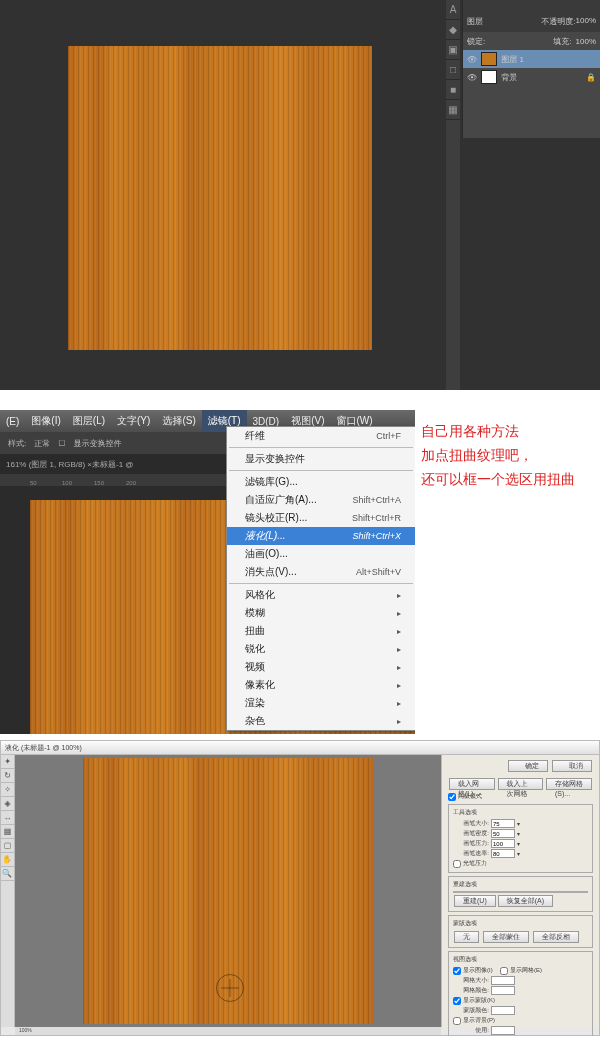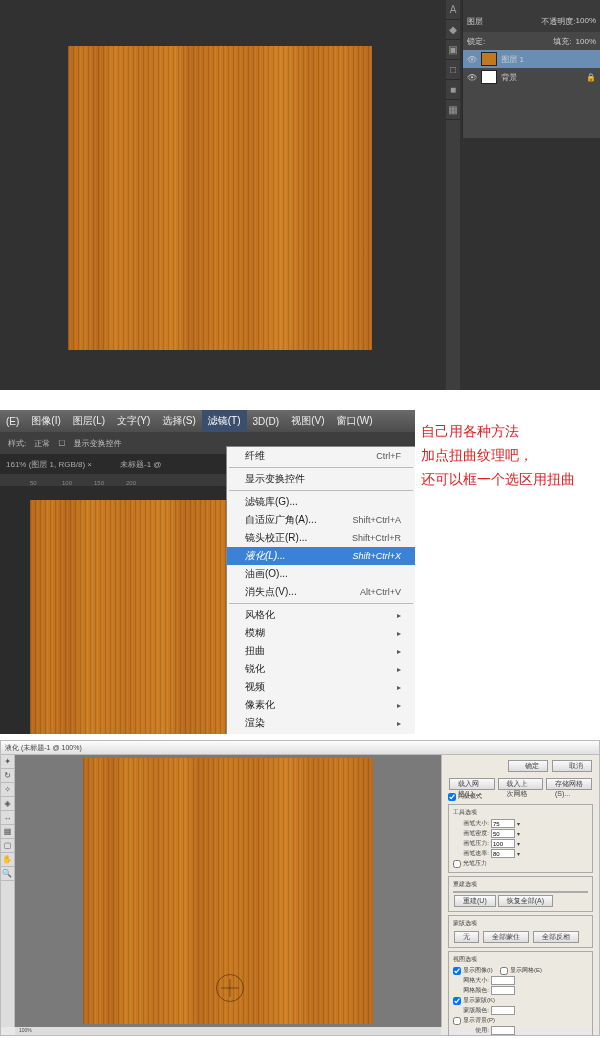--- a/index.html
+++ b/index.html
@@ -18,26 +18,26 @@
   .panel-tabs { position:absolute; right:140px; top:0; width:14px; height:100%; background:#3e3e3e; }
   .panel-tabs div { height:20px; border-bottom:1px solid #2a2a2a; display:flex; align-items:center; justify-content:center; color:#999; font-size:10px; }
   
   
   .section2 { width: 600px; height: 324px; display: flex; background: #fff; margin-top: 20px; }
   .section2-left { width: 415px; height: 324px; background: #2b2b2b; position: relative; overflow: hidden; }
   .menubar { height: 22px; background: linear-gradient(#6a6a6a,#4c4c4c); display: flex; font-size: 10px; color: #eee; align-items: center; }
   .menubar span { padding: 0 6px; height: 100%; display: flex; align-items: center; }
   .menubar .open { background: #3b4e6b; color:#fff; }
   .toolbar2 { height: 22px; background: #3e3e3e; display: flex; align-items: center; font-size: 8px; color: #bbb; padding: 0 8px; gap: 8px; }
-  .tab-row { height: 20px; background: #2a2a2a; display: flex; align-items: center; font-size: 8px; color: #aaa; padding: 0 6px; gap: 28px; }
+  .tab-row { height: 20px; background: #2a2a2a; display: flex; align-items: center; font-size: 8px; color: #aaa; padding: 0 6px; gap: 0; }
   .ruler { height: 12px; background: #3a3a3a; display:flex; font-size:6px; color:#888; align-items:flex-end; padding-left:30px; }
   .ruler span{ width:32px; display:inline-block; }
   .canvas2-bg { position:absolute; left:30px; top:90px; right:0; bottom:0; background:linear-gradient(90deg,#b5671a,#c8781f 5%,#b8691b 10%,#cc7d21 15%,#c1721e 25%,#ce7f22 35%,#ba6b1c 40%,#c9791f 50%,#bf701d 60%,#d18124 70%,#be6f1d 80%,#ca7a20 90%,#b8691b);}
   .canvas2-bg::after{content:"";position:absolute;inset:0;background:repeating-linear-gradient(90deg,rgba(0,0,0,.12) 0 1px,transparent 1px 2px,rgba(255,255,255,.06) 2px 3px,transparent 3px 5px);}
-  .filter-menu { position: absolute; left: 226px; top: 36px; width: 190px; background: #f4f4f4; border: 1px solid #888; box-shadow: 2px 2px 4px rgba(0,0,0,.4); font-size: 10px; color: #222; }
+  .filter-menu { position: absolute; left: 226px; top: 16px; width: 190px; background: #f4f4f4; border: 1px solid #888; box-shadow: 2px 2px 4px rgba(0,0,0,.4); font-size: 10px; color: #222; }
   .fm-item { height: 18px; display: flex; align-items: center; justify-content: space-between; padding: 0 14px 0 18px; }
   .fm-item.sel { background: #3b82d6; color: #fff; font-style: italic; }
   .fm-sep { height: 1px; background: #bbb; margin: 2px 2px; }
   .fm-shortcut { font-size: 9px; color: #555; }
   .fm-item.sel .fm-shortcut { color: #fff; }
   .fm-arrow::after { content:"▸"; font-size:8px; color:#555; }
   
   .section2-right { flex: 1; padding: 10px 6px; }
   .red-text { color: #d22; font-size: 14px; line-height: 24px; font-family: Liberation Serif, serif; }
   
@@ -159,21 +159,21 @@
         </div>
         <div class="fm-item sel">
           <span>液化(L)...</span>
           <span class="fm-shortcut">Shift+Ctrl+X</span>
         </div>
         <div class="fm-item">
           <span>油画(O)...</span>
         </div>
         <div class="fm-item">
           <span>消失点(V)...</span>
-          <span class="fm-shortcut">Alt+Ctrl+V</span>
+          <span class="fm-shortcut">Alt+Shift+V</span>
         </div>
         <div class="fm-sep"></div>
         <div class="fm-item fm-arrow">
           <span>风格化</span>
         </div>
         <div class="fm-item fm-arrow">
           <span>模糊</span>
         </div>
         <div class="fm-item fm-arrow">
           <span>扭曲</span>

